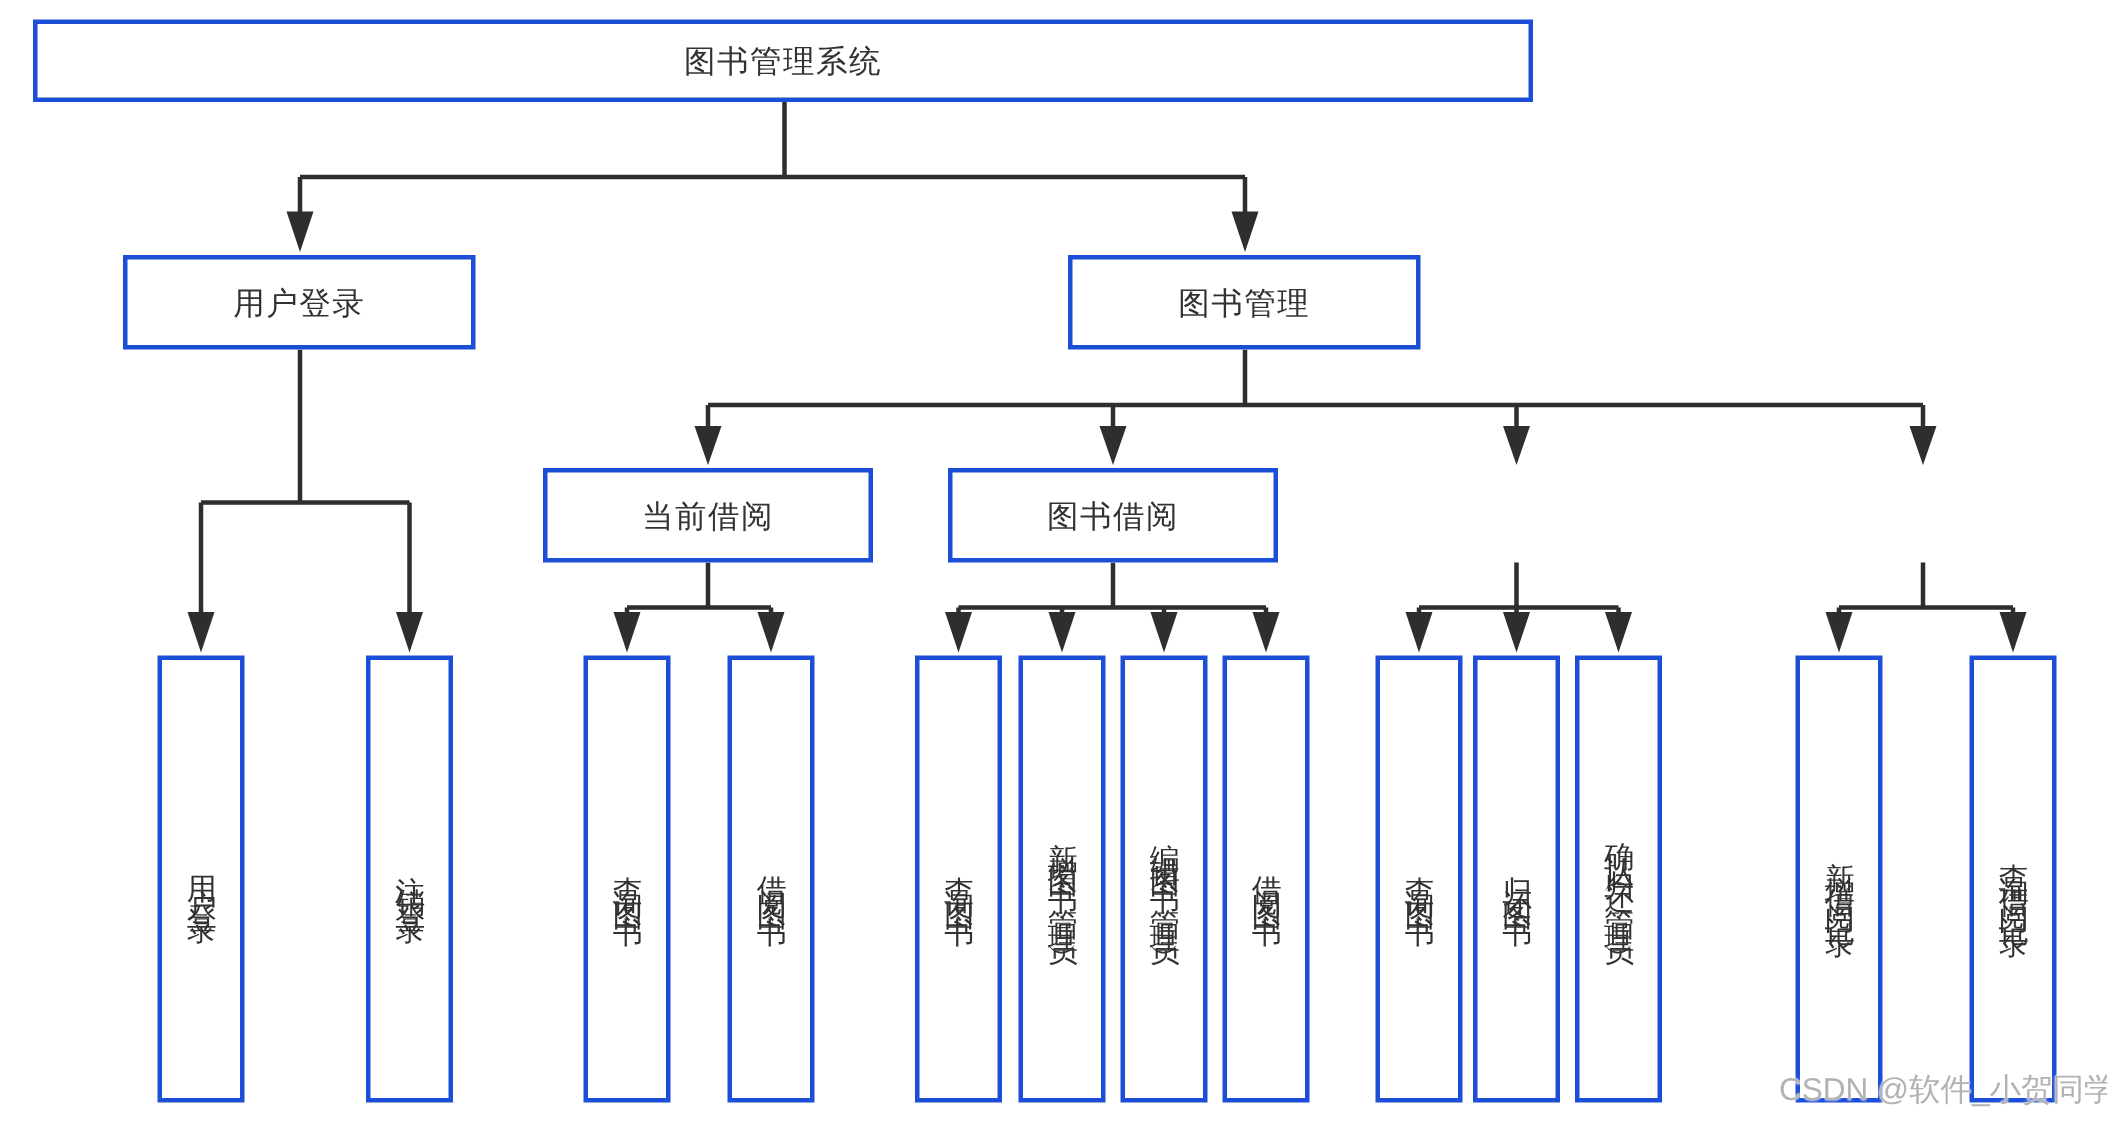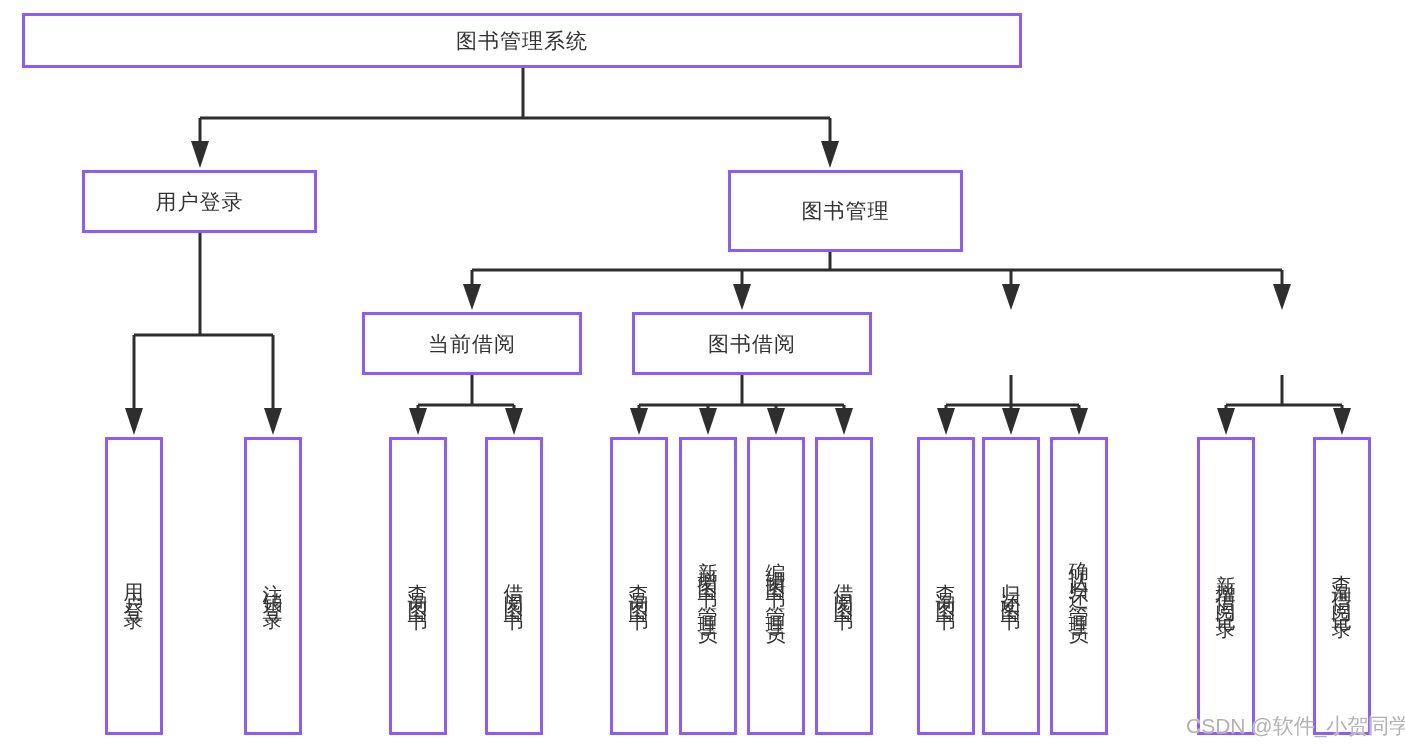--- a/index.html
+++ b/index.html
@@ -17,21 +17,21 @@
   }
   .connectors {
     position: absolute;
     left: 0;
     top: 0;
     z-index: 0;
   }
   .hbox, .vbox {
     position: absolute;
     box-sizing: border-box;
-    border: 3px solid #8b5cf6;
+    border: 3px solid #1d4ed8;
     background: #ffffff;
     display: flex;
     align-items: center;
     justify-content: center;
     z-index: 2;
     color: #323232;
   }
   .hbox .lbl {
     font-size: 21px;
     letter-spacing: 1px;
@@ -100,28 +100,28 @@
     </g>
   </svg>
 
   <div class="hbox" style="left:22px;top:13px;width:1000px;height:55px">
     <span class="lbl">图书管理系统</span>
   </div>
 
   <div class="hbox" style="left:82px;top:170px;width:235px;height:63px">
     <span class="lbl">用户登录</span>
   </div>
-  <div class="hbox" style="left:728px;top:170px;width:235px;height:82px">
+  <div class="hbox" style="left:712px;top:170px;width:235px;height:63px">
     <span class="lbl">图书管理</span>
   </div>
 
   <div class="hbox" style="left:362px;top:312px;width:220px;height:63px">
     <span class="lbl">当前借阅</span>
   </div>
-  <div class="hbox" style="left:632px;top:312px;width:240px;height:63px">
+  <div class="hbox" style="left:632px;top:312px;width:220px;height:63px">
     <span class="lbl">图书借阅</span>
   </div>
 
   <div class="vbox" style="left:105px;top:437px;width:58px;height:298px">
     <span class="vlbl">用户登录</span>
   </div>
   <div class="vbox" style="left:244px;top:437px;width:58px;height:298px">
     <span class="vlbl">注销登录</span>
   </div>
 

